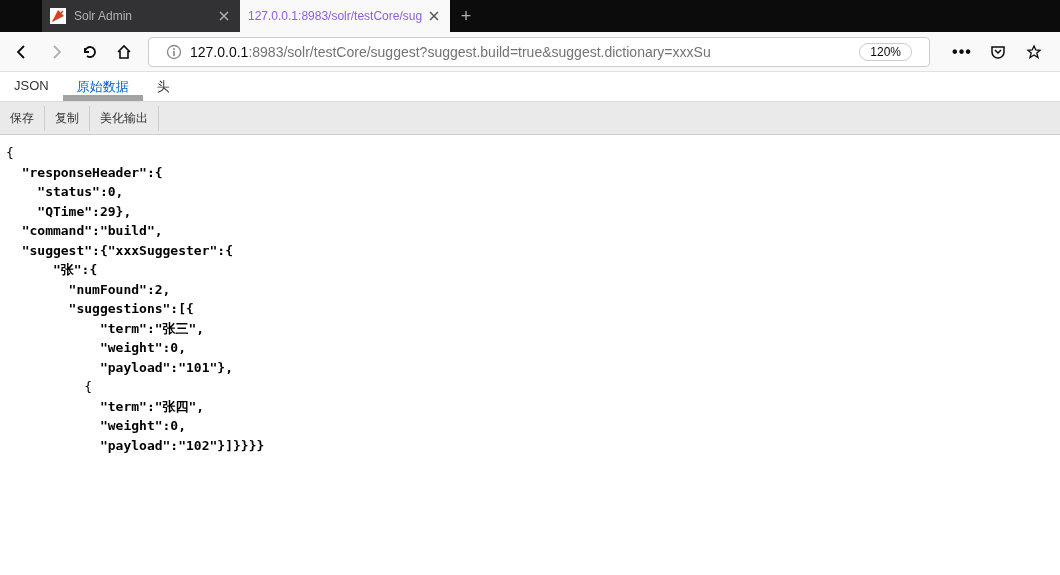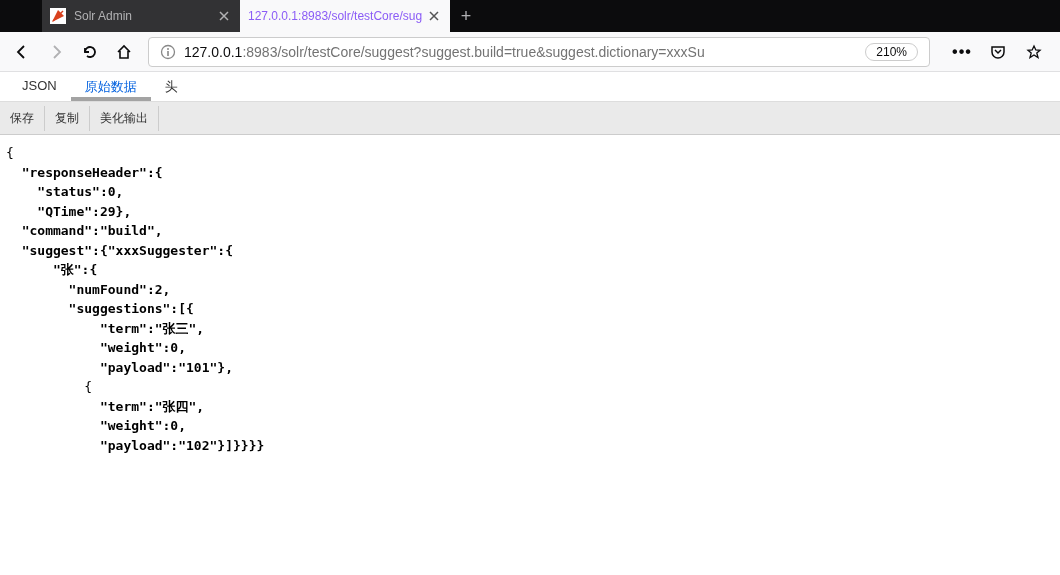--- a/index.html
+++ b/index.html
@@ -11,31 +11,31 @@
     .tab.inactive { background: #323234; color: #b1b1b3; }
     .tab.active { background: #f9f9fa; color: #8b5cf6; }
     .tab-icon { width: 16px; height: 16px; margin-right: 8px; flex-shrink: 0; }
     .tab-title { flex: 1; white-space: nowrap; overflow: hidden; text-overflow: ellipsis; }
     .tab-close { width: 16px; height: 16px; margin-left: 4px; display: flex; align-items: center; justify-content: center; cursor: pointer; }
     .new-tab { width: 32px; height: 32px; display: flex; align-items: center; justify-content: center; color: #b1b1b3; cursor: pointer; font-size: 18px; }
     
     .toolbar { display: flex; align-items: center; height: 40px; background: #f9f9fa; border-bottom: 1px solid #e0e0e2; padding: 0 6px; gap: 2px; }
     .nav-btn { width: 32px; height: 32px; display: flex; align-items: center; justify-content: center; border-radius: 4px; cursor: pointer; color: #0c0c0d; }
     .nav-btn.disabled { color: #b1b1b3; cursor: default; }
-    .url-bar { flex: 1; height: 30px; border: 1px solid #ccc; border-radius: 4px; background: #fff; display: flex; align-items: center; padding: 0 11px; margin: 0 6px; }
+    .url-bar { flex: 1; height: 30px; border: 1px solid #ccc; border-radius: 4px; background: #fff; display: flex; align-items: center; padding: 0 17px; margin: 0 6px; }
     .url-info-icon { width: 16px; height: 16px; margin-right: 8px; display: flex; align-items: center; justify-content: center; color: #888; }
     .url-text { flex: 1; font-size: 14px; color: #737373; white-space: nowrap; overflow: hidden; }
     .url-host { color: #0c0c0d; }
     .zoom-badge { border: 1px solid #ccc; border-radius: 10px; padding: 1px 10px; font-size: 12px; color: #0c0c0d; margin-left: 8px; background: #fff; }
     .toolbar-right { display: flex; align-items: center; gap: 4px; margin-left: 8px; margin-right: 4px; }
     .dots { letter-spacing: 1px; font-size: 16px; font-weight: bold; }
     
-    .viewer-tabs { display: flex; height: 30px; border-bottom: 1px solid #ddd; background: #fff; padding-left: 8px; }
+    .viewer-tabs { display: flex; height: 30px; border-bottom: 1px solid #ddd; background: #fff; }
     .vtab { padding: 6px 14px; font-size: 13px; cursor: pointer; color: #333; }
-    .vtab.active { color: #0060df; border-bottom: 4px solid #a3a3a3; }
+    .vtab.active { color: #0060df; border-bottom: 6px solid #a3a3a3; }
     
     .action-bar { display: flex; height: 33px; background: #eaeaea; border-bottom: 1px solid #ccc; align-items: center; }
     .action-btn { padding: 4px 10px; font-size: 12px; cursor: pointer; color: #333; border-right: 1px solid #ccc; }
     
     .json-body { padding: 8px 6px; font-family: Consolas, Monaco, monospace; font-size: 13px; line-height: 1.5; white-space: pre; color: #000; }
     .json-body b { font-weight: bold; }
     
     svg { display: block; }
   </style>
 </head>
@@ -93,21 +93,21 @@
   </div>
   <div class="url-bar">
     <span class="url-info-icon">
       <svg width="16" height="16" viewBox="0 0 16 16">
           <circle cx="8" cy="8" r="6.5" fill="none" stroke="#888" stroke-width="1.3"></circle>
           <circle cx="8" cy="5" r="1" fill="#888"></circle>
           <rect x="7.2" y="7" width="1.6" height="5" fill="#888"></rect>
         </svg>
     </span>
     <span class="url-text"><span class="url-host">127.0.0.1</span><span>:8983/solr/testCore/suggest?suggest.build=true&amp;suggest.dictionary=xxxSu</span></span>
-    <span class="zoom-badge">210%</span>
+    <span class="zoom-badge">120%</span>
   </div>
   <div class="toolbar-right">
     <div class="nav-btn dots">•••</div>
     <div class="nav-btn">
       <svg width="16" height="16" viewBox="0 0 16 16">
           <path d="M2 3 H14 V8 A6 6 0 0 1 2 8 Z" fill="none" stroke="#0c0c0d" stroke-width="1.5"></path>
           <path d="M5 6 L8 9 L11 6" fill="none" stroke="#0c0c0d" stroke-width="1.5"></path>
         </svg>
     </div>
     <div class="nav-btn">

